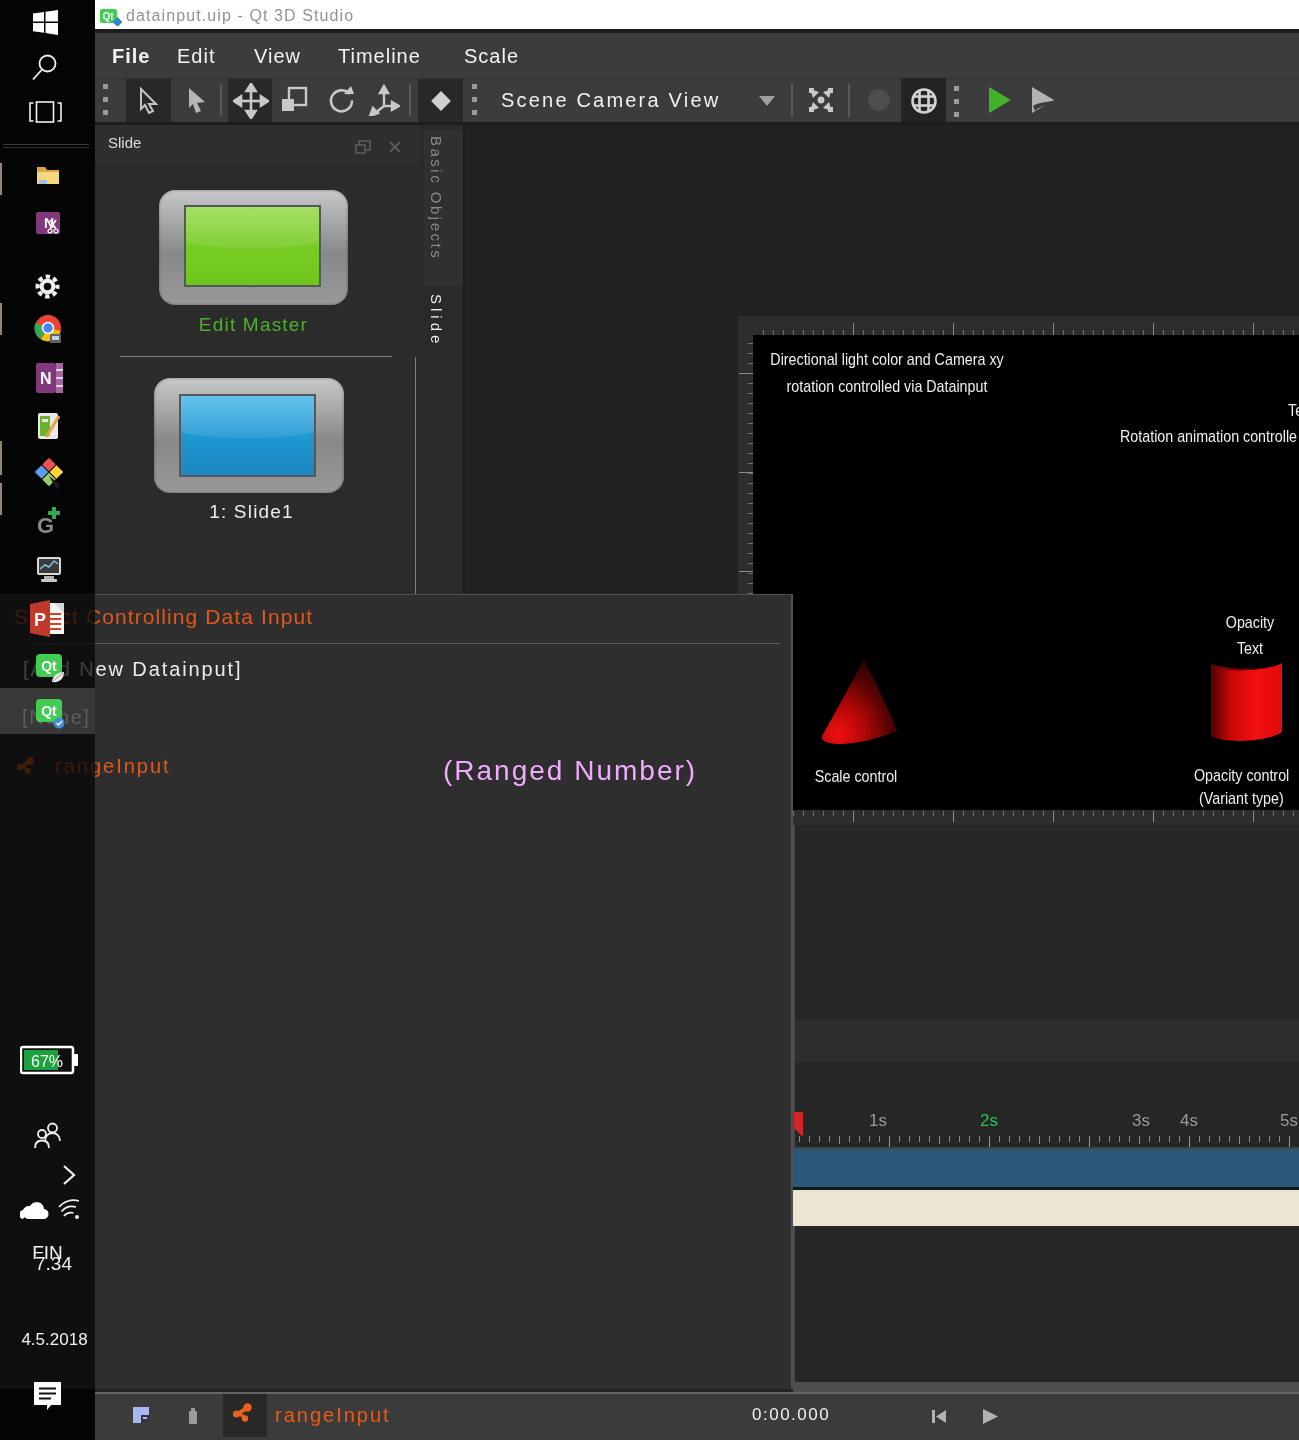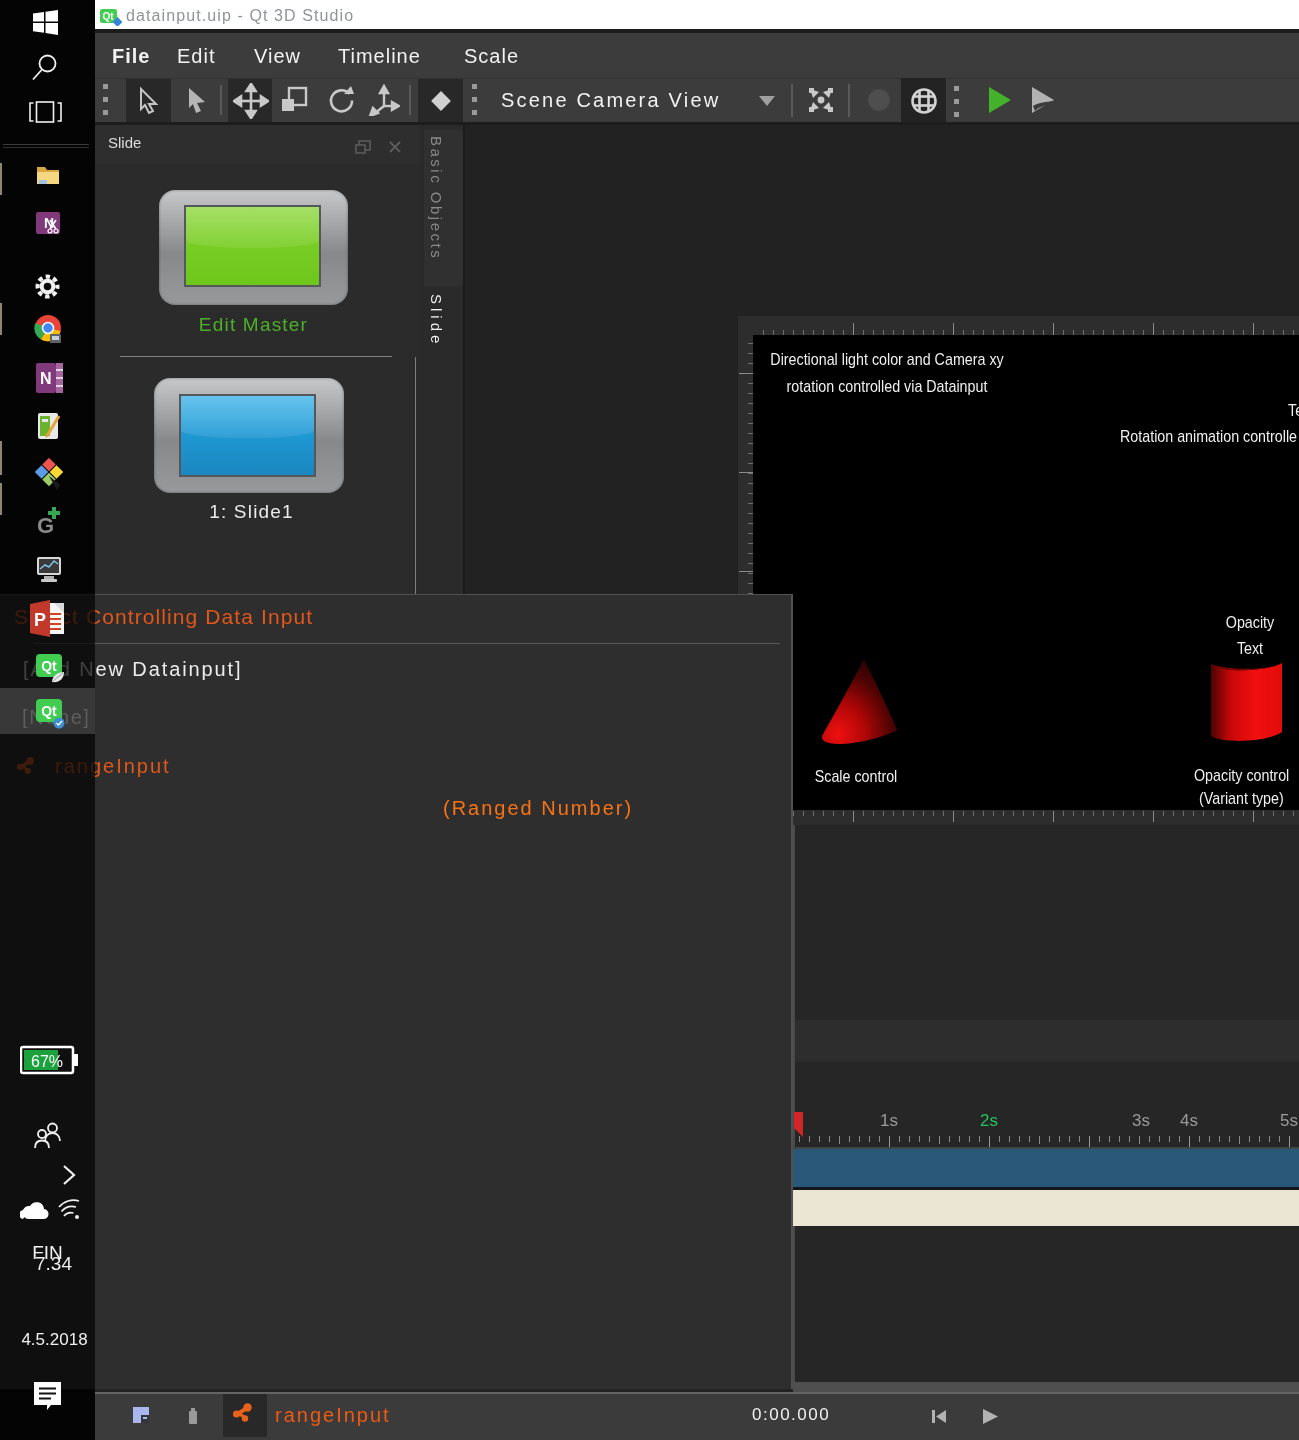--- a/index.html
+++ b/index.html
@@ -222,21 +222,21 @@
   <div class="abs" style="left:1099px;top:766px;font-size:17px;color:#f0f0f0;white-space:nowrap;transform:scaleX(.84);transform-origin:0 0;">Opacity control</div>
   <div class="abs" style="left:1104px;top:789px;font-size:17px;color:#f0f0f0;white-space:nowrap;transform:scaleX(.84);transform-origin:0 0;">(Variant type)</div>
 
   <div class="abs" style="left:643px;top:810px;width:561px;height:15px;background:#2d2d2d;"></div>
   <div class="abs" style="left:668px;top:811px;width:536px;height:5px;background:repeating-linear-gradient(90deg,#6f6f6f 0 1px,transparent 1px 10px);"></div>
   <div class="abs" style="left:758px;top:811px;width:446px;height:11px;background:repeating-linear-gradient(90deg,#8a8a8a 0 1px,transparent 1px 100px);"></div>
 
   <div class="abs" style="left:698px;top:825px;width:506px;height:557px;background:#262626;"></div>
   <div class="abs" style="left:698px;top:1020px;width:506px;height:42px;background:#2d2d2d;"></div>
   <div class="abs" style="left:698px;top:825px;width:2px;height:557px;background:#4a4a4a;"></div>
-  <div class="abs" style="left:774px;top:1111px;width:40px;text-align:center;font-size:17px;color:#9a9a9a;">1s</div>
+  <div class="abs" style="left:774px;top:1111px;width:40px;font-size:17px;color:#9a9a9a;">1s</div>
   <div class="abs" style="left:874px;top:1111px;width:40px;text-align:center;font-size:17px;color:#22c55e;">2s</div>
   <div class="abs" style="left:1026px;top:1111px;width:40px;text-align:center;font-size:17px;color:#9a9a9a;">3s</div>
   <div class="abs" style="left:1074px;top:1111px;width:40px;text-align:center;font-size:17px;color:#9a9a9a;">4s</div>
   <div class="abs" style="left:1174px;top:1111px;width:40px;text-align:center;font-size:17px;color:#9a9a9a;">5s</div>
   <div class="abs" style="left:704px;top:1136px;width:500px;height:6px;background:repeating-linear-gradient(90deg,#8a8a8a 0 1px,transparent 1px 10px);"></div>
   <div class="abs" style="left:744px;top:1136px;width:460px;height:8px;background:repeating-linear-gradient(90deg,#8a8a8a 0 1px,transparent 1px 50px);"></div>
   <div class="abs" style="left:794px;top:1136px;width:410px;height:11px;background:repeating-linear-gradient(90deg,#9a9a9a 0 1px,transparent 1px 100px);"></div>
   <div class="abs" style="left:698px;top:1147px;width:506px;height:2px;background:#454545;"></div>
   <div class="abs" style="left:698px;top:1149px;width:506px;height:38px;background:#2a5878;"></div>
   <div class="abs" style="left:698px;top:1187px;width:506px;height:3px;background:#15181a;"></div>
@@ -283,21 +283,21 @@
   <svg class="abs" style="left:16px;top:161px" width="20" height="20" viewBox="0 0 22 22">
       <g fill="#e8621c">
         <circle cx="15.5" cy="5.5" r="4.2"></circle>
         <circle cx="4.5" cy="12" r="3.6"></circle>
         <circle cx="13" cy="16.5" r="3.2"></circle>
         <path d="M4 10.5 L14.5 4 L16.5 7.5 L6 14 Z"></path>
         <path d="M4 11 L12.5 17.5 L14 14.5 L6.5 9 Z"></path>
       </g>
     </svg>
   <div class="abs" style="left:55px;top:160px;font-size:20px;color:#e2571a;letter-spacing:2px;">rangeInput</div>
-  <div class="abs" style="left:443px;top:160px;font-size:20px;color:#f97316;letter-spacing:2px;margin-top:42px;">(Ranged Number)</div>
+  <div class="abs" style="left:443px;top:160px;font-size:28px;color:#f0abfc;letter-spacing:2px;">(Ranged Number)</div>
 </div>
 
 <div class="abs" id="taskbar-bg" style="left:0;top:0;width:95px;height:1440px;background:rgba(5,5,5,0.75);z-index:20;"></div>
 <div class="abs" style="left:0;top:688px;width:95px;height:46px;background:#383838;z-index:21;"></div>
 <div class="abs" style="left:22px;top:706px;font-size:20px;color:#5e5e5e;letter-spacing:1.6px;z-index:22;">[None]</div>
 <div id="tb" class="abs" style="left:0;top:0;width:95px;height:1440px;z-index:22;">
 
   <div class="abs" style="left:0;top:163px;width:2px;height:32px;background:#8f8670;"></div>
   <div class="abs" style="left:0;top:303px;width:2px;height:32px;background:#8f8670;"></div>
   <div class="abs" style="left:0;top:441px;width:2px;height:34px;background:#8f8670;"></div>

